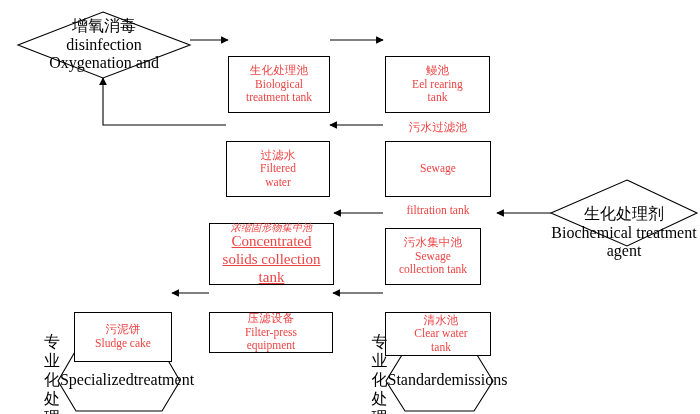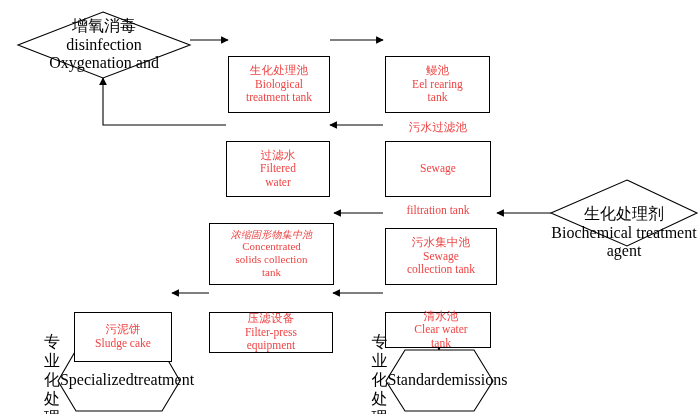--- a/index.html
+++ b/index.html
@@ -39,21 +39,22 @@
   }
   .node .cn.small {
     font-size: 10px;
     font-style: italic;
   }
   .node .en {
     font-family: "Liberation Serif", serif;
     font-size: 11.5px;
   }
   .node .en.small {
-    font-size: 11px;
+    font-size: 15px;
+    text-decoration: underline;
   }
   svg.layer {
     position: absolute;
     left: 0;
     top: 0;
     width: 700px;
     height: 414px;
     pointer-events: none;
   }
   .hexwrap {
@@ -164,38 +165,38 @@
     <div class="en">filtration tank</div>
   </div>
 
   <div class="node box" style="left:209px; top:179px; width:125px; height:62px;">
     <div class="cn small">浓缩固形物集中池</div>
     <div class="en small">Concentrated</div>
     <div class="en small">solids collection</div>
     <div class="en small">tank</div>
   </div>
 
-  <div class="node box" style="left:385px; top:184px; width:112px; height:57px;">
+  <div class="node box" style="left:385px; top:184px; width:96px; height:57px;">
     <div class="cn">污水集中池</div>
     <div class="en">Sewage</div>
     <div class="en">collection tank</div>
   </div>
 
   <div class="node box" style="left:74px; top:268px; width:98px; height:50px;">
     <div class="cn">污泥饼</div>
     <div class="en">Sludge cake</div>
   </div>
 
   <div class="node box" style="left:209px; top:268px; width:124px; height:41px;">
     <div class="cn">压滤设备</div>
     <div class="en">Filter-press</div>
     <div class="en">equipment</div>
   </div>
 
-  <div class="node box" style="left:385px; top:268px; width:106px; height:36px;padding-left:6px;">
+  <div class="node box" style="left:385px; top:268px; width:106px; height:44px;padding-left:6px;">
     <div class="cn">清水池</div>
     <div class="en">Clear water</div>
     <div class="en">tank</div>
   </div>
 
   <div class="diamondwrap" style="left:18px; top:12px; width:172px; height:66px;">
     <div class="label">
       <div class="cn">增氧消毒</div>
       <div class="en">disinfection</div>
       <div class="en">Oxygenation and</div>

